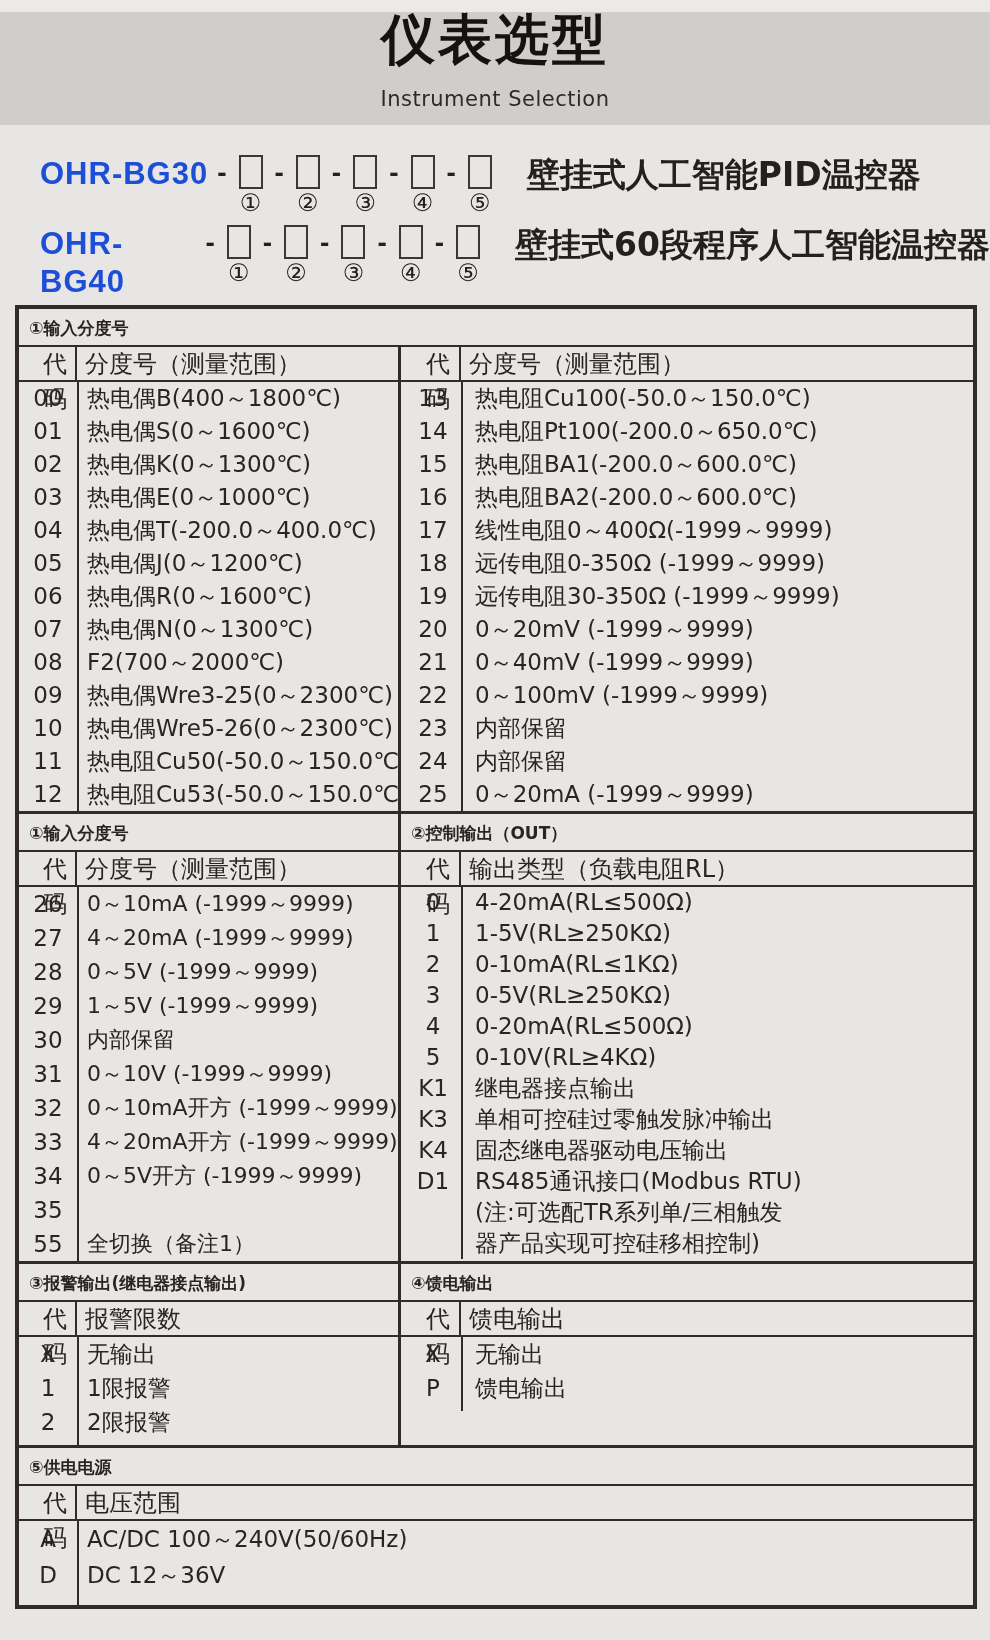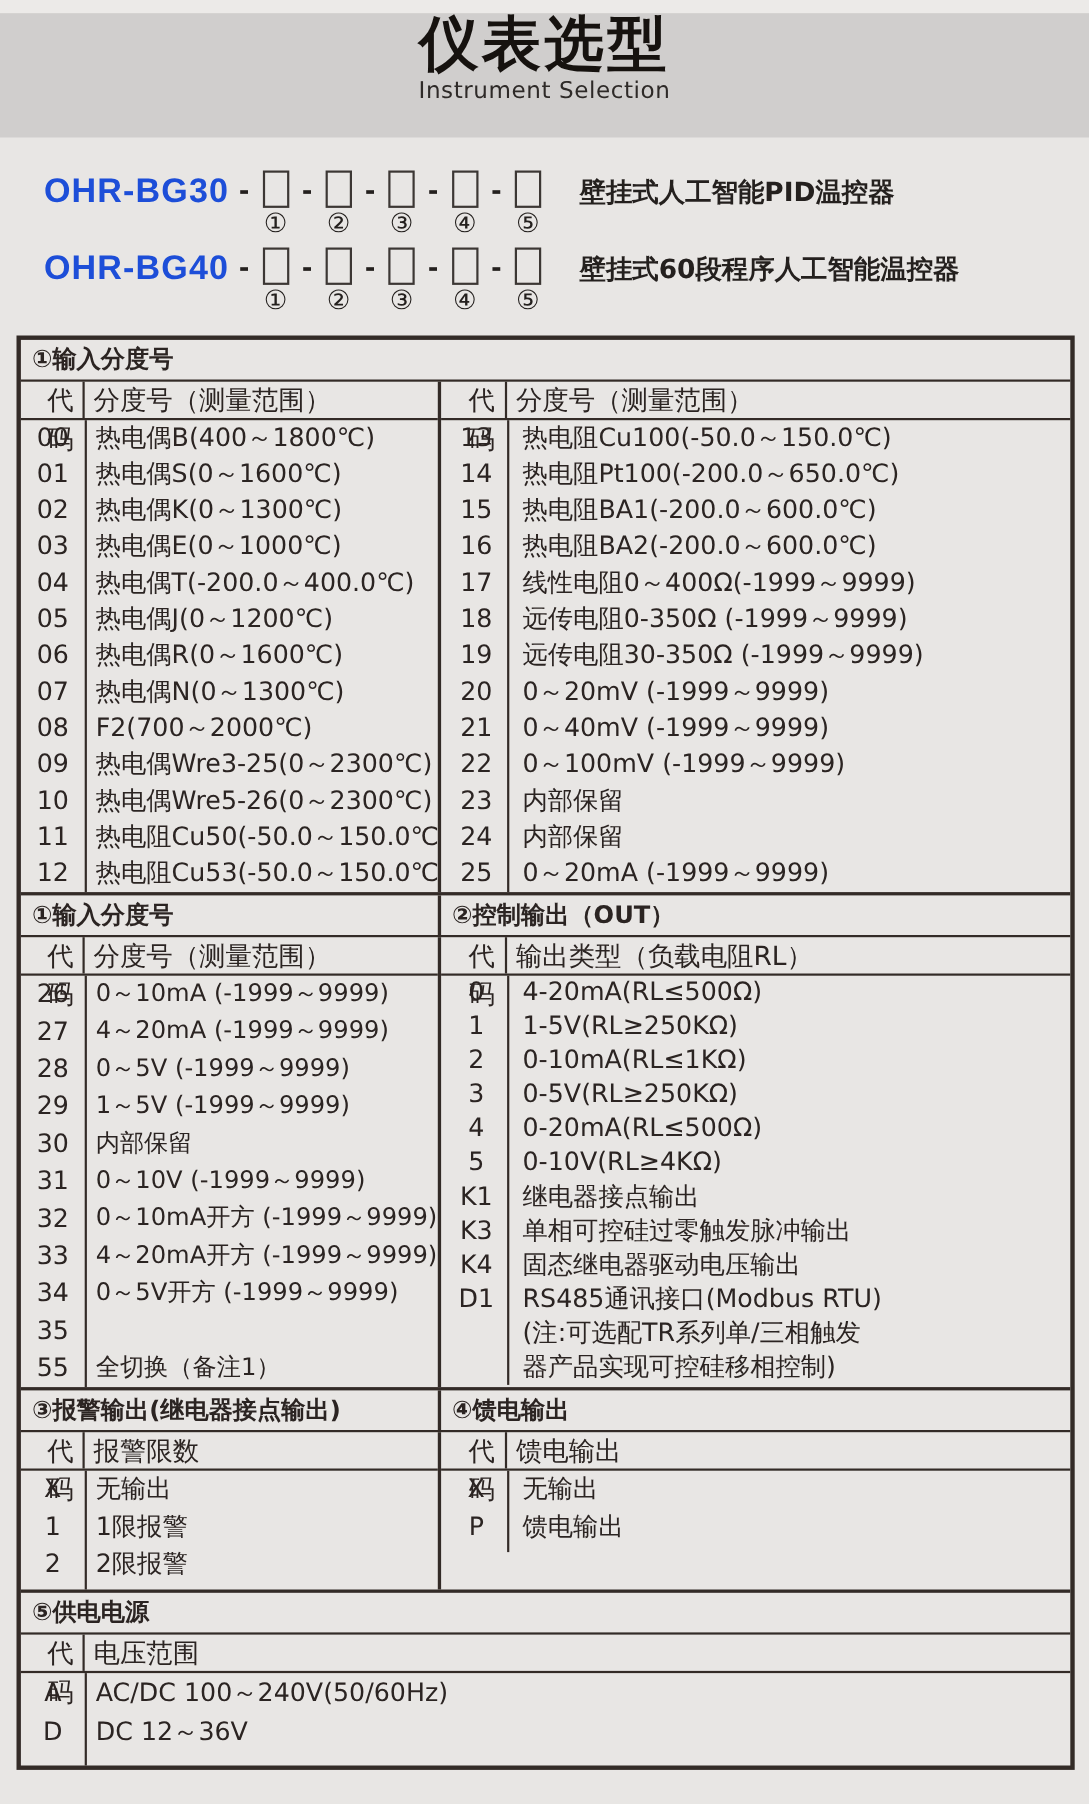--- a/index.html
+++ b/index.html
@@ -19,44 +19,44 @@
   .top-strip{height:12px;background:#eceae8;}
   
   .band{
     height:113px;background:var(--band);
     display:flex;flex-direction:column;align-items:center;justify-content:flex-start;
   }
   .band-title{
     font-size:54px;font-weight:bold;color:#16120f;
     letter-spacing:3px;line-height:1.05;
   }
-  .band-sub{font-size:21px;color:#2e2a28;margin-top:1px;letter-spacing:0.5px;}
+  .band-sub{font-size:21px;color:#2e2a28;margin-top:18px;letter-spacing:0.5px;}
   
   .models{padding:30px 0 0 40px;}
   .model-row{display:flex;align-items:flex-start;height:66px;margin-bottom:4px;}
   .model-prefix{
     font-family:"Liberation Sans","DejaVu Sans",sans-serif;
     font-weight:bold;font-size:31px;line-height:38px;color:#1d4ed8;letter-spacing:1px;
   }
   .mdash{
     font-family:"Liberation Sans","DejaVu Sans",sans-serif;
     font-weight:bold;font-size:28px;line-height:36px;margin:0 9px;color:#24201e;
   }
   .pos{display:inline-flex;flex-direction:column;align-items:center;width:30px;}
   .pbox{width:24px;height:34px;border:2px solid #3c3734;display:block;background:transparent;}
   .pnum{font-size:24px;line-height:26px;margin-top:1px;color:#24201e;}
-  .model-desc{margin-left:32px;font-size:24px;font-weight:bold;line-height:40px;color:#24201e;white-space:nowrap;}
+  .model-desc{margin-left:32px;font-size:33px;font-weight:bold;line-height:40px;color:#24201e;white-space:nowrap;}
   
   .tables{
     margin:14px 0 0 15px;width:962px;
     border:4px solid var(--bd);background:var(--bg);
   }
   .sec + .sec{border-top:3px solid var(--bd);}
   .sec-title,.sec-title-left,.sec-title-right{
-    font-weight:bold;font-size:22px;color:var(--ink);white-space:nowrap;overflow:hidden;
+    font-weight:bold;font-size:17px;color:var(--ink);white-space:nowrap;overflow:hidden;
   }
   .sec-title{height:38px;line-height:38px;padding-left:10px;border-bottom:2px solid var(--bd);}
   .sec-titles{display:flex;border-bottom:2px solid var(--bd);height:38px;line-height:38px;}
   .sec-title-left{width:382px;flex:none;border-right:3px solid var(--bd);padding-left:10px;}
   .sec-title-right{flex:1;padding-left:10px;}
   .sec-cols{display:flex;}
   .pleft{width:382px;flex:none;border-right:3px solid var(--bd);}
   .pright{flex:1;min-width:0;}
   .psingle{flex:1;min-width:0;}
   .phead{

